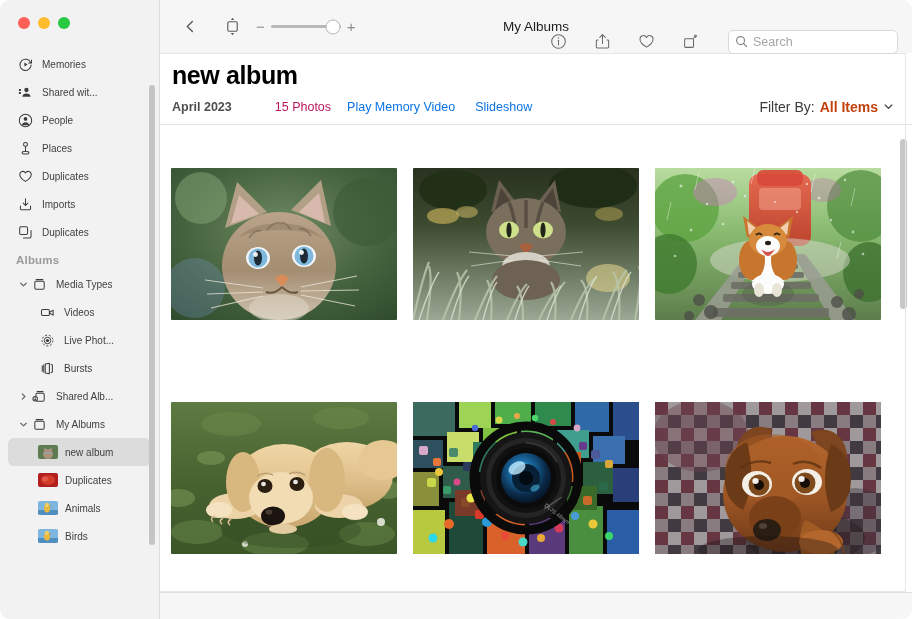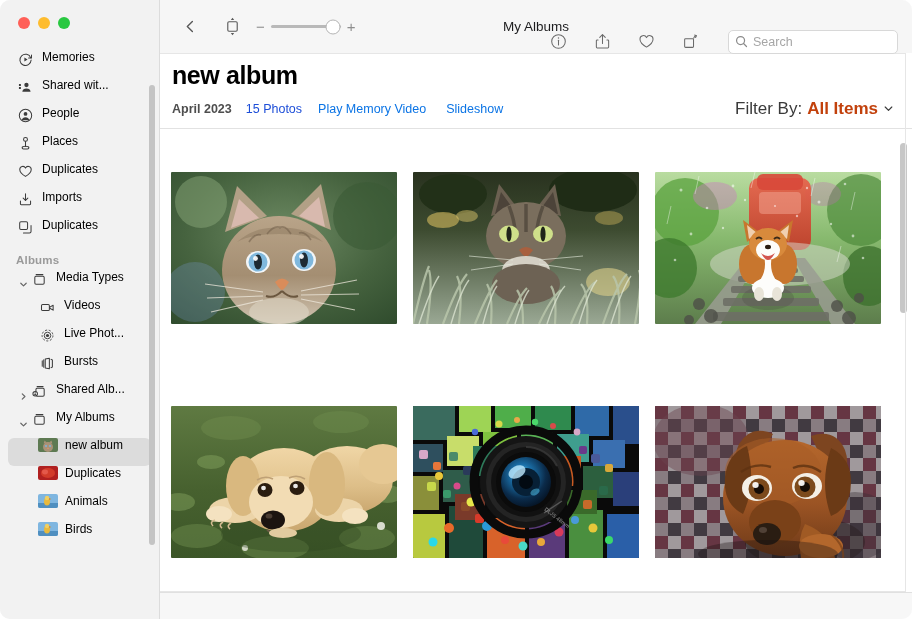--- a/index.html
+++ b/index.html
@@ -35,25 +35,25 @@
   .tl { width: 12px; height: 12px; border-radius: 50%; }
   .tl-close { background: #ff5f57; }
   .tl-min   { background: #febc2e; }
   .tl-max   { background: #28c840; }
 
   #sidebar-scroll {
     position: absolute; top: 50px; left: 0; right: 0; bottom: 0;
     overflow: hidden;
   }
   .side-row {
-    display: flex; 
+    display: flex; align-items: center;
     height: 28px; margin: 0 8px 0 8px;
     padding-left: 8px;
     border-radius: 6px;
-    font-size: 12px; color: #000000;
+    font-size: 10px; color: #404040;
     white-space: nowrap;
   }
   .side-row.selected { background: #dcdcdc; }
   .side-ico {
     width: 18px; height: 18px;
     margin-right: 8px;
     display: flex; align-items: center; justify-content: center;
     flex: 0 0 18px;
     color: #3c3c3c;
   }
@@ -168,26 +168,26 @@
     font-size: 25px; font-weight: bold; color: #000;
     letter-spacing: -0.4px;
     padding-left: 0;
   }
   #album-meta {
     display: flex; align-items: center;
     margin-top: 9px; padding-bottom: 9px;
     font-size: 12.5px;
   }
   #album-date { color: #4e4e4e; font-weight: bold; margin-right: 14px; }
-  #album-count { color: #1d4ed8; margin-right: 16px; }
+  #album-count { color: #be185d; margin-right: 16px; margin-left: 29px; }
   .meta-link { color: #0b74e5; margin-right: 20px; }
   #filter-by {
     margin-left: auto;
     display: flex; align-items: center; gap: 5px;
-    font-size: 17px; color: #3a3a3a;
+    font-size: 14px; color: #3a3a3a;
   }
   #filter-label { color: #3a3a3a; }
   #filter-value { font-weight: bold; color: #c2410c; }
 
   #header-divider { height: 1px; background: #e2e2e2; margin: 0; }
 
   
   #grid-wrap {
     position: relative;
     flex: 1 1 auto;

